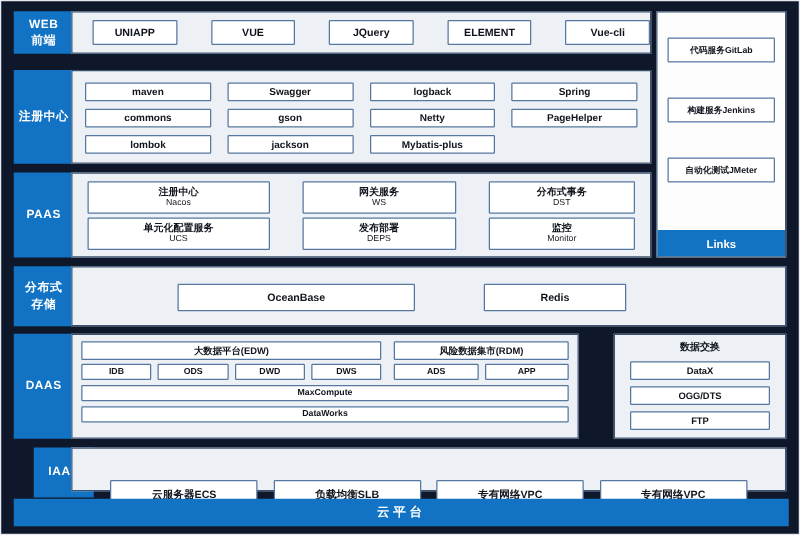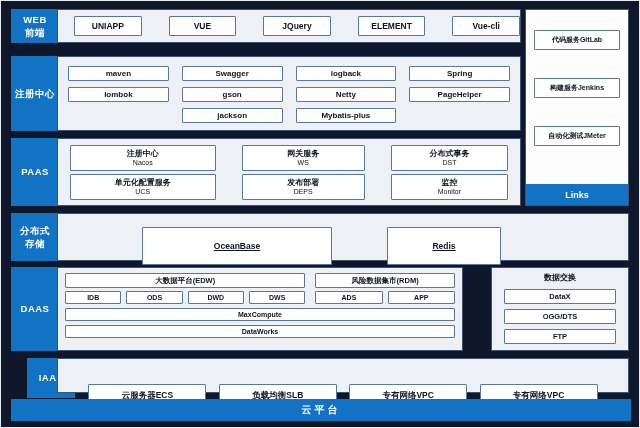--- a/index.html
+++ b/index.html
@@ -36,21 +36,21 @@
 
   #label-paas{top:137px;height:68px;}
   #band-paas{left:56px;top:137px;width:464px;height:68px;display:grid;
              grid-template-columns:1.18fr 1fr .95fr;gap:3px 26px;padding:6px 12px;}
   .paas-box{height:26px;}
   .paas-zh{font-size:8px;font-weight:bold;line-height:1.25;}
   .paas-en{font-size:7px;line-height:1.2;}
 
   #label-storage{top:212px;height:48px;}
   #band-storage{left:56px;top:212px;width:572px;height:48px;}
-  #band-storage .box{position:absolute;top:13px;height:38px;font-size:8.5px;font-weight:bold;text-decoration:underline;}
+  #band-storage .box{position:absolute;top:13px;height:22px;font-size:8.5px;font-weight:bold;}
   #band-storage .box:nth-child(1){left:84px;width:190px;}
   #band-storage .box:nth-child(2){left:329px;width:114px;}
 
   #label-daas{top:266px;height:84px;}
   #band-daas{left:56px;top:266px;width:406px;height:84px;display:flex;
              flex-direction:column;gap:4px;padding:5px 7px;}
   .daas-top{display:grid;grid-template-columns:1.72fr 1fr;gap:10px;}
   .daas-sub{display:flex;flex-direction:column;gap:3px;min-width:0;}
   .daas-title{height:15px;font-size:7.5px;font-weight:bold;}
   .daas-layers{display:flex;gap:5px;}
@@ -97,20 +97,21 @@
       <div class="box">ELEMENT</div>
       <div class="box">Vue-cli</div>
     </div>
 
   <div class="label" id="label-framework">
       <span>注册中心</span>
     </div>
   <div class="band" id="band-framework">
       <div class="fw-col">
         <div class="box">maven</div>
+        <div class="box">commons</div>
         <div class="box">lombok</div>
       </div>
       <div class="fw-col">
         <div class="box">Swagger</div>
         <div class="box">gson</div>
         <div class="box">jackson</div>
       </div>
       <div class="fw-col">
         <div class="box">logback</div>
         <div class="box">Netty</div>

